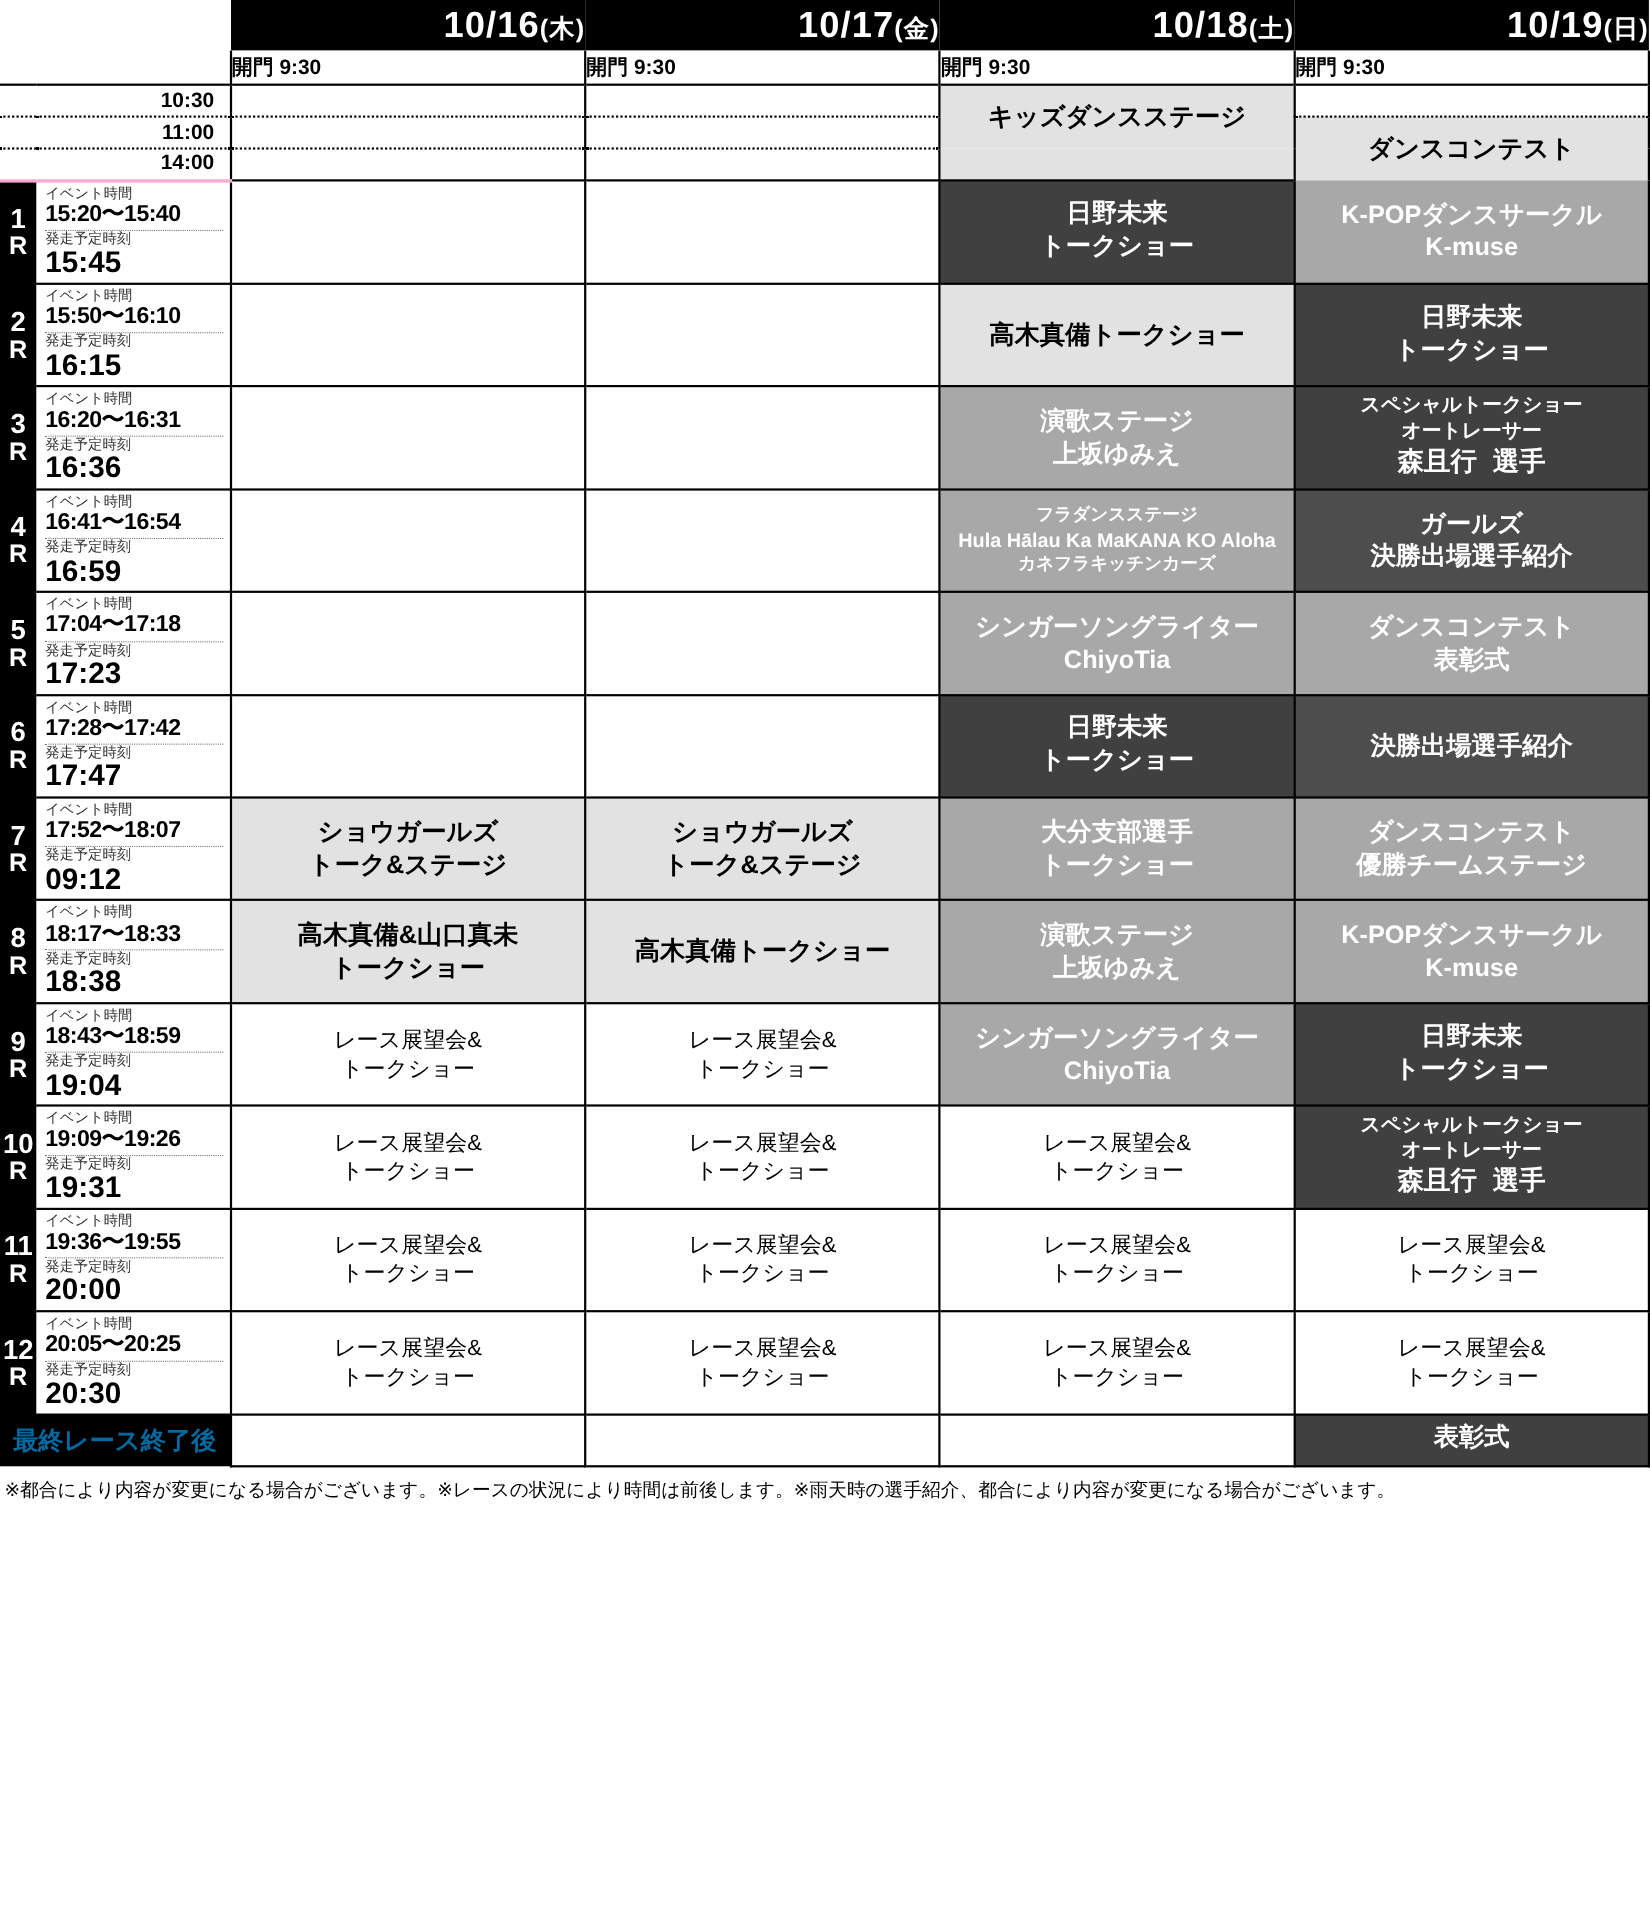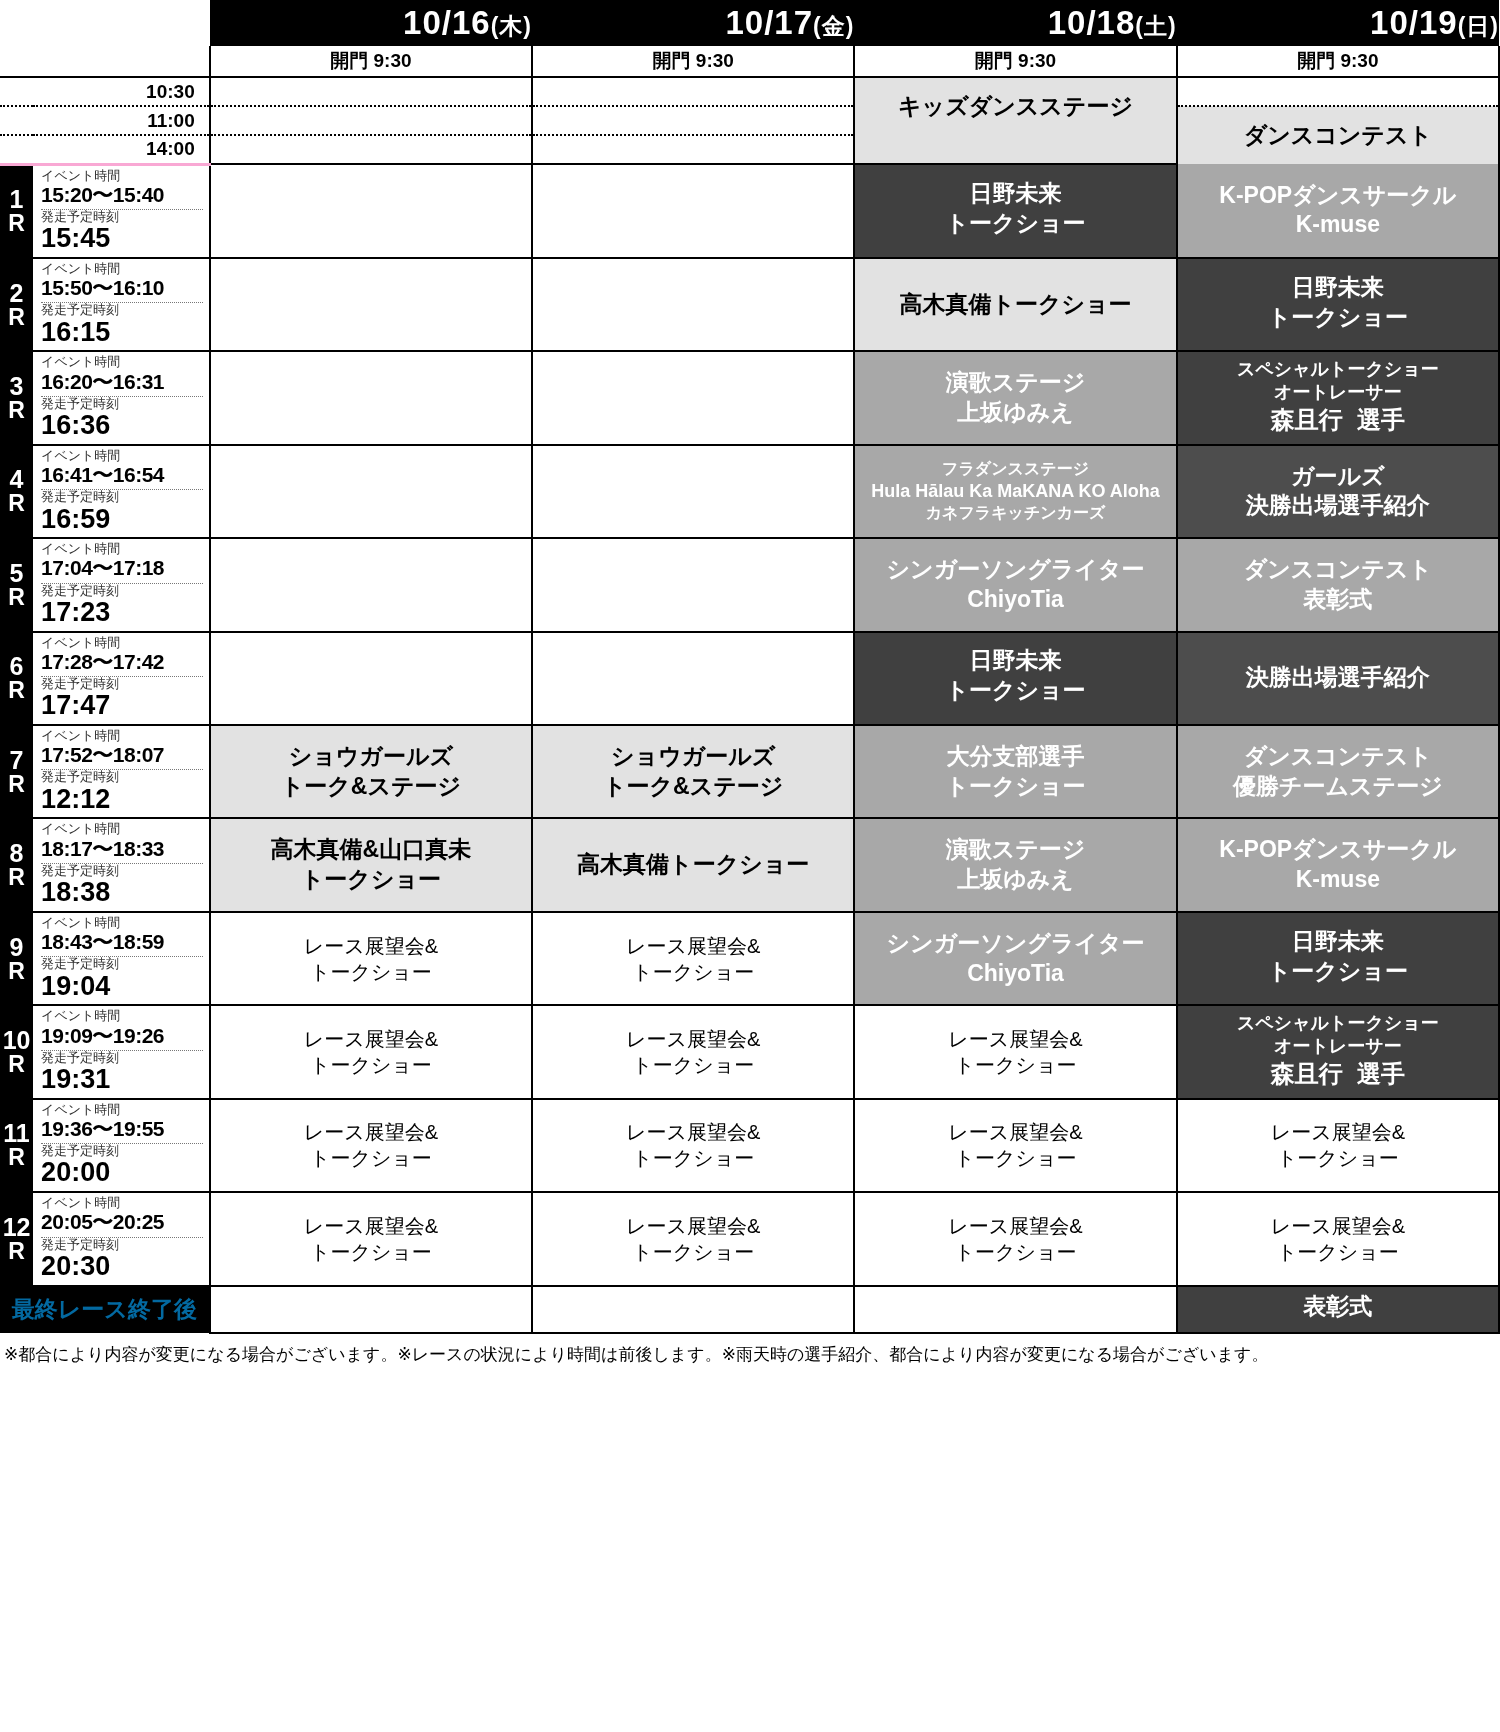--- a/index.html
+++ b/index.html
@@ -5,21 +5,21 @@
   html,body{margin:0;padding:0;background:#fff;}
   body{font-family:"Liberation Sans","DejaVu Sans",sans-serif;color:#000;}
   #sheet{width:1500px;height:1732px;position:relative;box-sizing:border-box;}
   table{border-collapse:collapse;table-layout:fixed;width:1500px;}
   td,th{padding:0;margin:0;vertical-align:middle;}
 
   
   .hdr-blank{background:#fff;border:none;}
   .hdr-date{background:#000;color:#fff;text-align:right;font-size:33px;font-weight:bold;height:46px;letter-spacing:1px;}
   .hdr-date .dow{font-size:23px;}
-  .hdr-open{background:#fff;color:#000;text-align:center;font-size:19px;font-weight:bold;height:30px;border-left:2px solid #000;border-right:2px solid #000;}
+  .hdr-open{background:#fff;color:#000;font-size:19px;font-weight:bold;height:30px;border-left:2px solid #000;border-right:2px solid #000;}
 
   
   .time-lbl{text-align:right;padding-right:14px;font-size:19px;font-weight:bold;border-bottom:2px dotted #000;height:29px;box-sizing:border-box;}
   .time-lbl.solid{border-bottom:3px solid #f9a8d4;}
   .topline{border-top:2px solid #000;}
 
   .cell{border-left:2px solid #000;border-right:2px solid #000;text-align:center;box-sizing:border-box;}
   .cellb{border-bottom:2px solid #000;}
   .dotted-b{border-bottom:2px dotted #000;}
 
@@ -181,21 +181,21 @@
           <td class="cell cellb ev bg-white"></td>
           <td class="cell cellb ev bg-black">日野未来<br>トークショー</td>
           <td class="cell cellb ev bg-dgray">決勝出場選手紹介</td>
         </tr>
         <tr>
           <td class="rnum rowbox">7<span class="r">R</span></td>
           <td class="timecell">
             <div class="lab">イベント時間</div>
             <div class="evtime">17:52〜18:07</div>
             <div class="lab">発走予定時刻</div>
-            <div class="startt">12:12</div>
+            <div class="startt">09:12</div>
           </td>
           <td class="cell cellb ev bg-lgray">ショウガールズ<br>トーク&amp;ステージ</td>
           <td class="cell cellb ev bg-lgray">ショウガールズ<br>トーク&amp;ステージ</td>
           <td class="cell cellb ev bg-mgray">大分支部選手<br>トークショー</td>
           <td class="cell cellb ev bg-mgray">ダンスコンテスト<br>優勝チームステージ</td>
         </tr>
         <tr>
           <td class="rnum rowbox">8<span class="r">R</span></td>
           <td class="timecell">
             <div class="lab">イベント時間</div>

